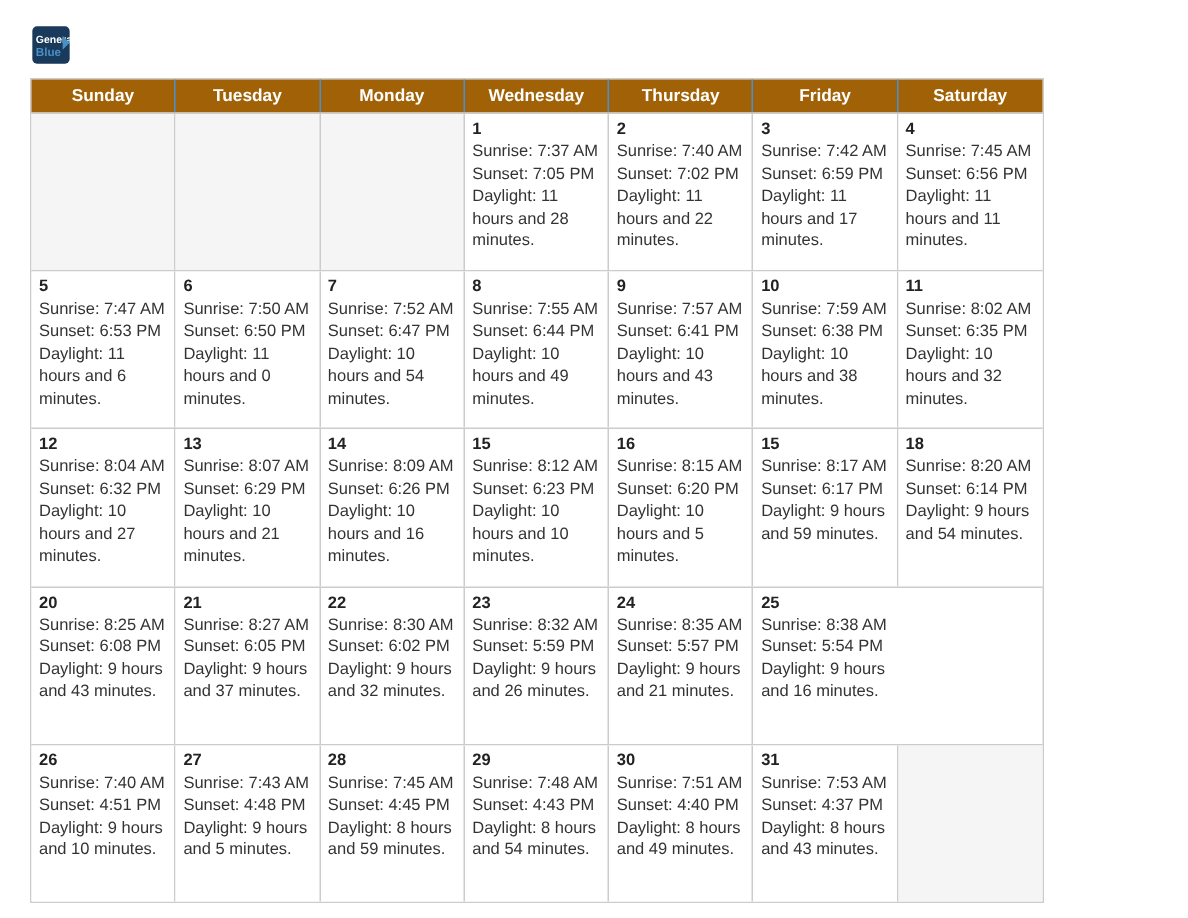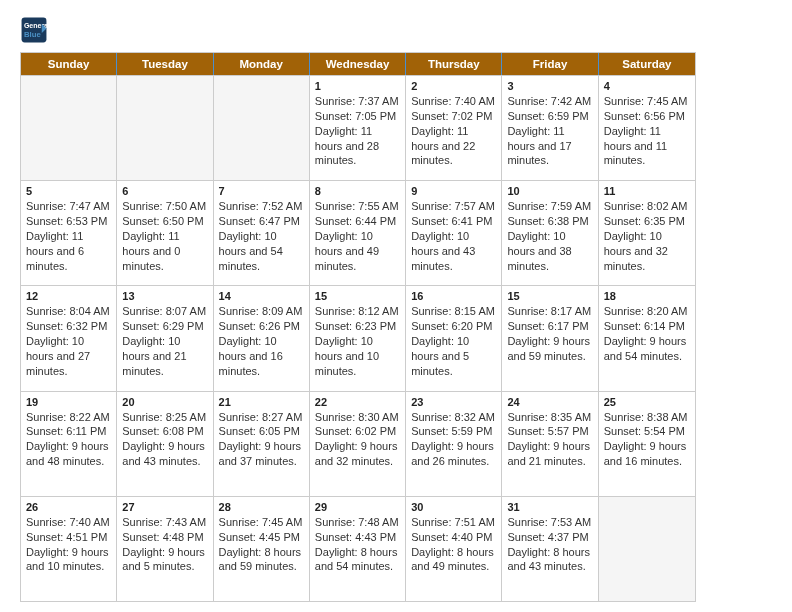--- a/index.html
+++ b/index.html
@@ -260,27 +260,20 @@
           <div class="cal-cell">
             <div class="day-number">18</div>
             <div class="day-info">Sunrise: 8:20 AM
 Sunset: 6:14 PM
 Daylight: 9 hours
 and 54 minutes.</div>
           </div>
         </div>
         <div class="cal-week">
           <div class="cal-cell">
-            <div class="day-number">19</div>
-            <div class="day-info">Sunrise: 8:22 AM
-Sunset: 6:11 PM
-Daylight: 9 hours
-and 48 minutes.</div>
-          </div>
-          <div class="cal-cell">
             <div class="day-number">20</div>
             <div class="day-info">Sunrise: 8:25 AM
 Sunset: 6:08 PM
 Daylight: 9 hours
 and 43 minutes.</div>
           </div>
           <div class="cal-cell">
             <div class="day-number">21</div>
             <div class="day-info">Sunrise: 8:27 AM
 Sunset: 6:05 PM

